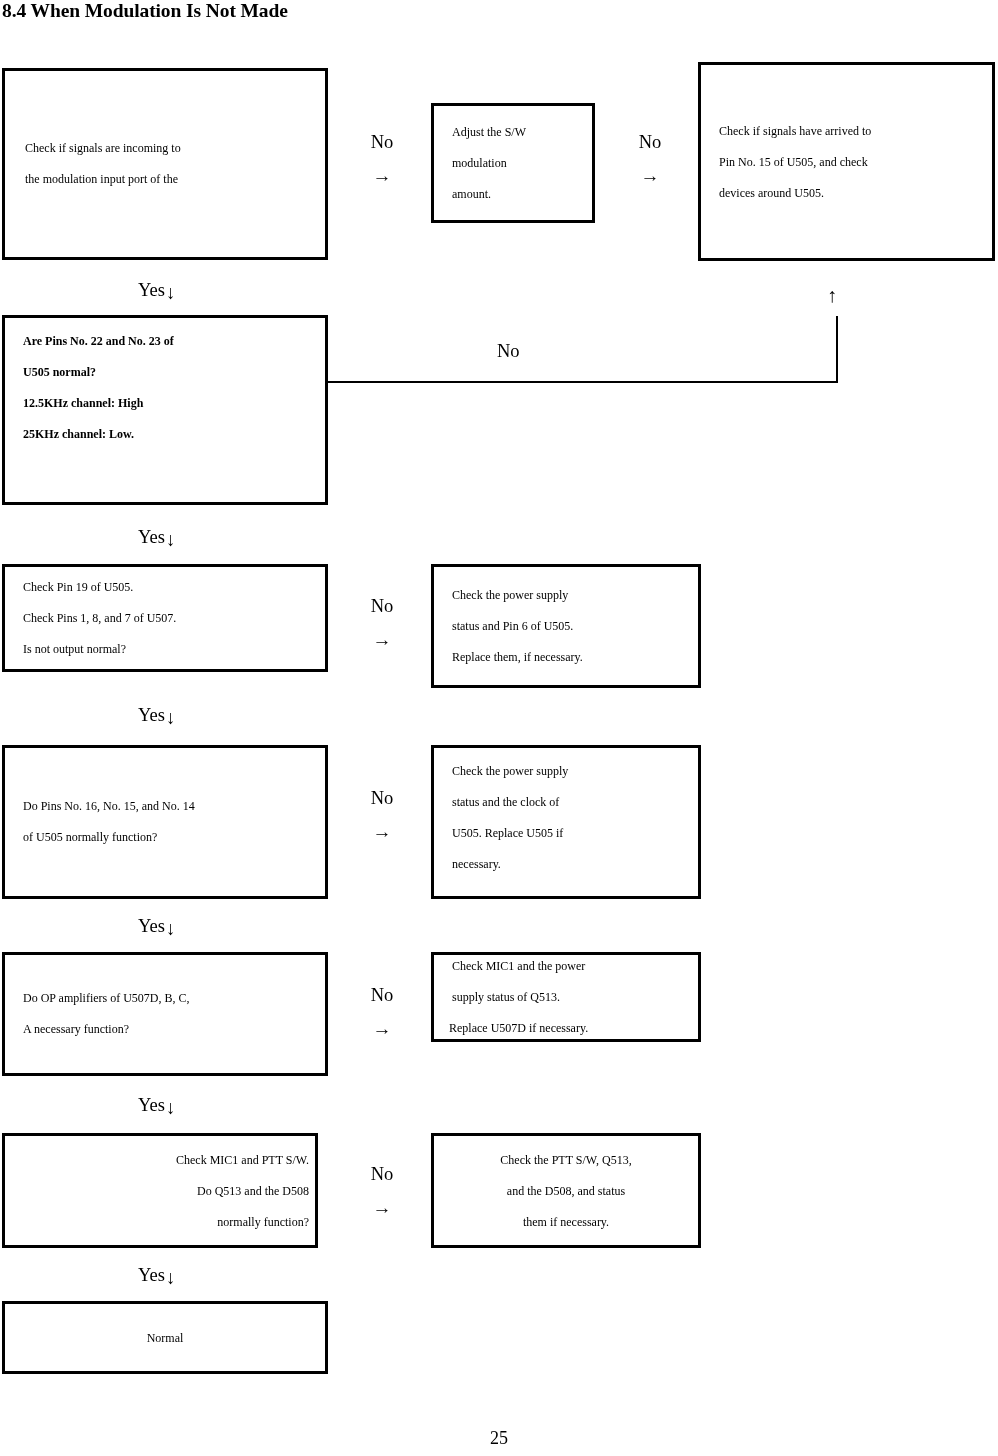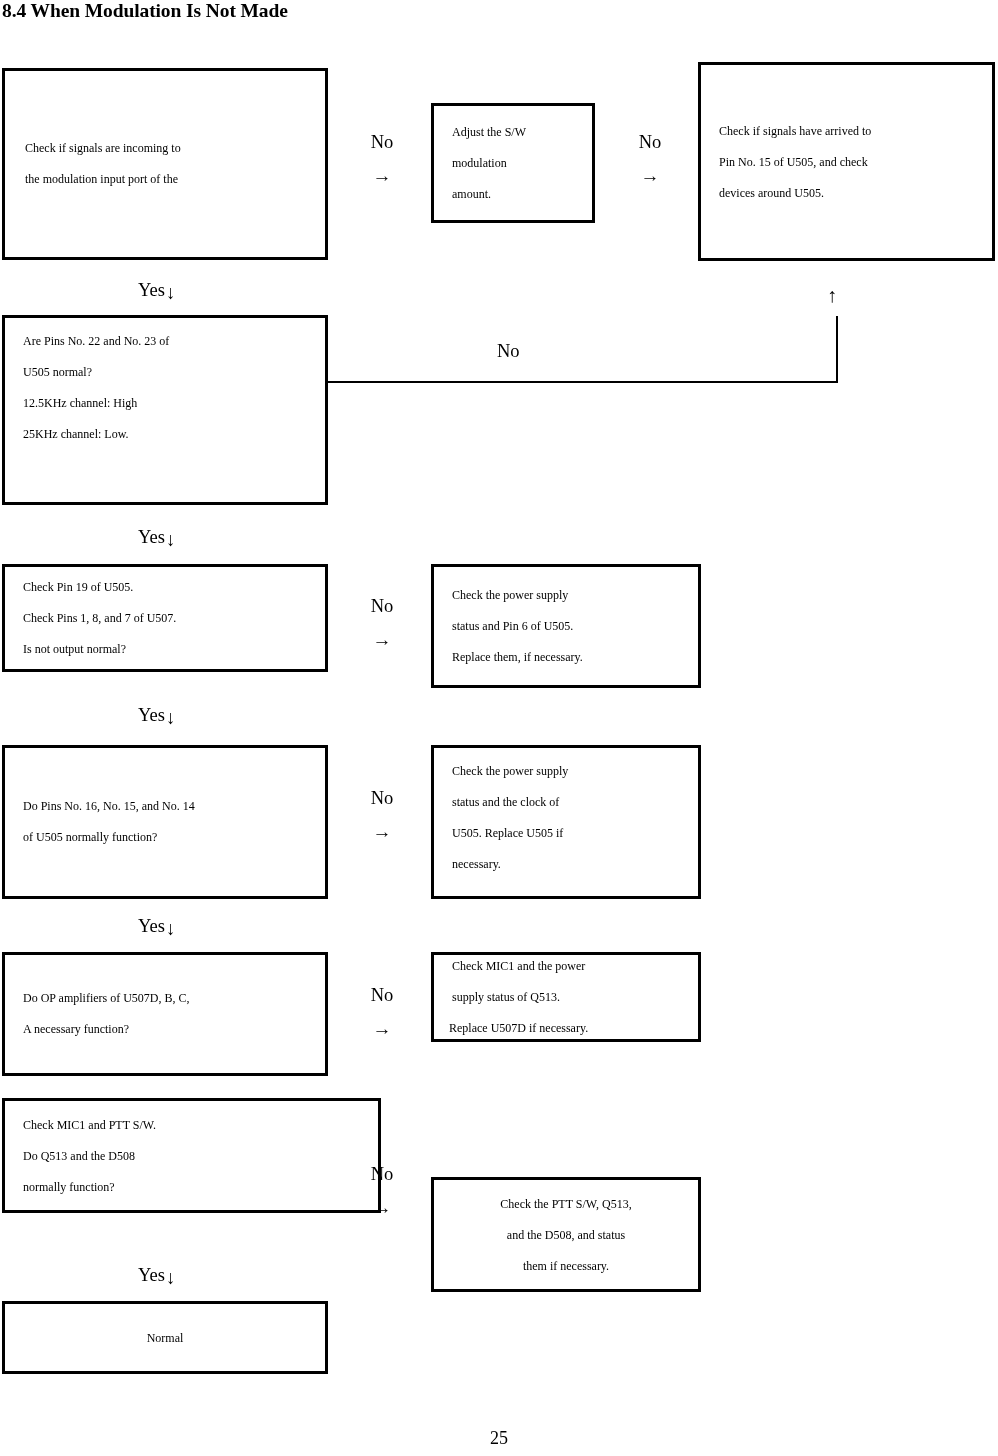--- a/index.html
+++ b/index.html
@@ -154,21 +154,21 @@
       <div>Check if signals have arrived to</div>
       <div>Pin No. 15 of U505, and check</div>
       <div>devices around U505.</div>
     </div>
   </div>
 
   <div class="yes-label" style="left:138px; top:281px;">
     <span>Yes</span><span class="arrow">↓</span>
   </div>
 
-  <div class="fbox" style="left:2px; top:315px; width:326px; height:190px;">
+  <div class="fbox" style="left:2px; top:315px; width:326px; height:190px;font-weight:bold;">
     <div class="inner vtop pad-l2" style="top:8px;">
       <div>Are Pins No. 22 and No. 23 of</div>
       <div>U505 normal?</div>
       <div>12.5KHz channel: High</div>
       <div>25KHz channel: Low.</div>
     </div>
   </div>
 
   <div class="loop-h" style="left:328px; top:381px; width:510px;"></div>
   <div class="loop-v" style="left:836px; top:316px; height:66px;"></div>
@@ -246,34 +246,34 @@
       <div>Check MIC1 and the power</div>
       <div>supply status of Q513.</div>
       <div style="margin-left:-3px;">Replace U507D if necessary.</div>
     </div>
   </div>
 
   <div class="yes-label" style="left:138px; top:1096px;">
     <span>Yes</span><span class="arrow">↓</span>
   </div>
 
-  <div class="fbox" style="left:2px; top:1098px; width:379px; height:115px;">
+  <div class="fbox" style="left:2px; top:1133px; width:316px; height:115px;text-align:right;">
     <div class="inner vcenter pad-l2">
       <div>Check MIC1 and PTT S/W.</div>
       <div>Do Q513 and the D508</div>
       <div>normally function?</div>
     </div>
   </div>
 
   <div class="no-label" style="left:362px; top:1165px; width:40px;">
     <span>No</span>
     <span class="arrow">→</span>
   </div>
 
-  <div class="fbox" style="left:431px; top:1133px; width:270px; height:115px;margin-top:44px;">
+  <div class="fbox" style="left:431px; top:1133px; width:270px; height:115px;">
     <div class="inner vcenter pad-c">
       <div>Check the PTT S/W, Q513,</div>
       <div>and the D508, and status</div>
       <div>them if necessary.</div>
     </div>
   </div>
 
   <div class="yes-label" style="left:138px; top:1266px;">
     <span>Yes</span><span class="arrow">↓</span>
   </div>

